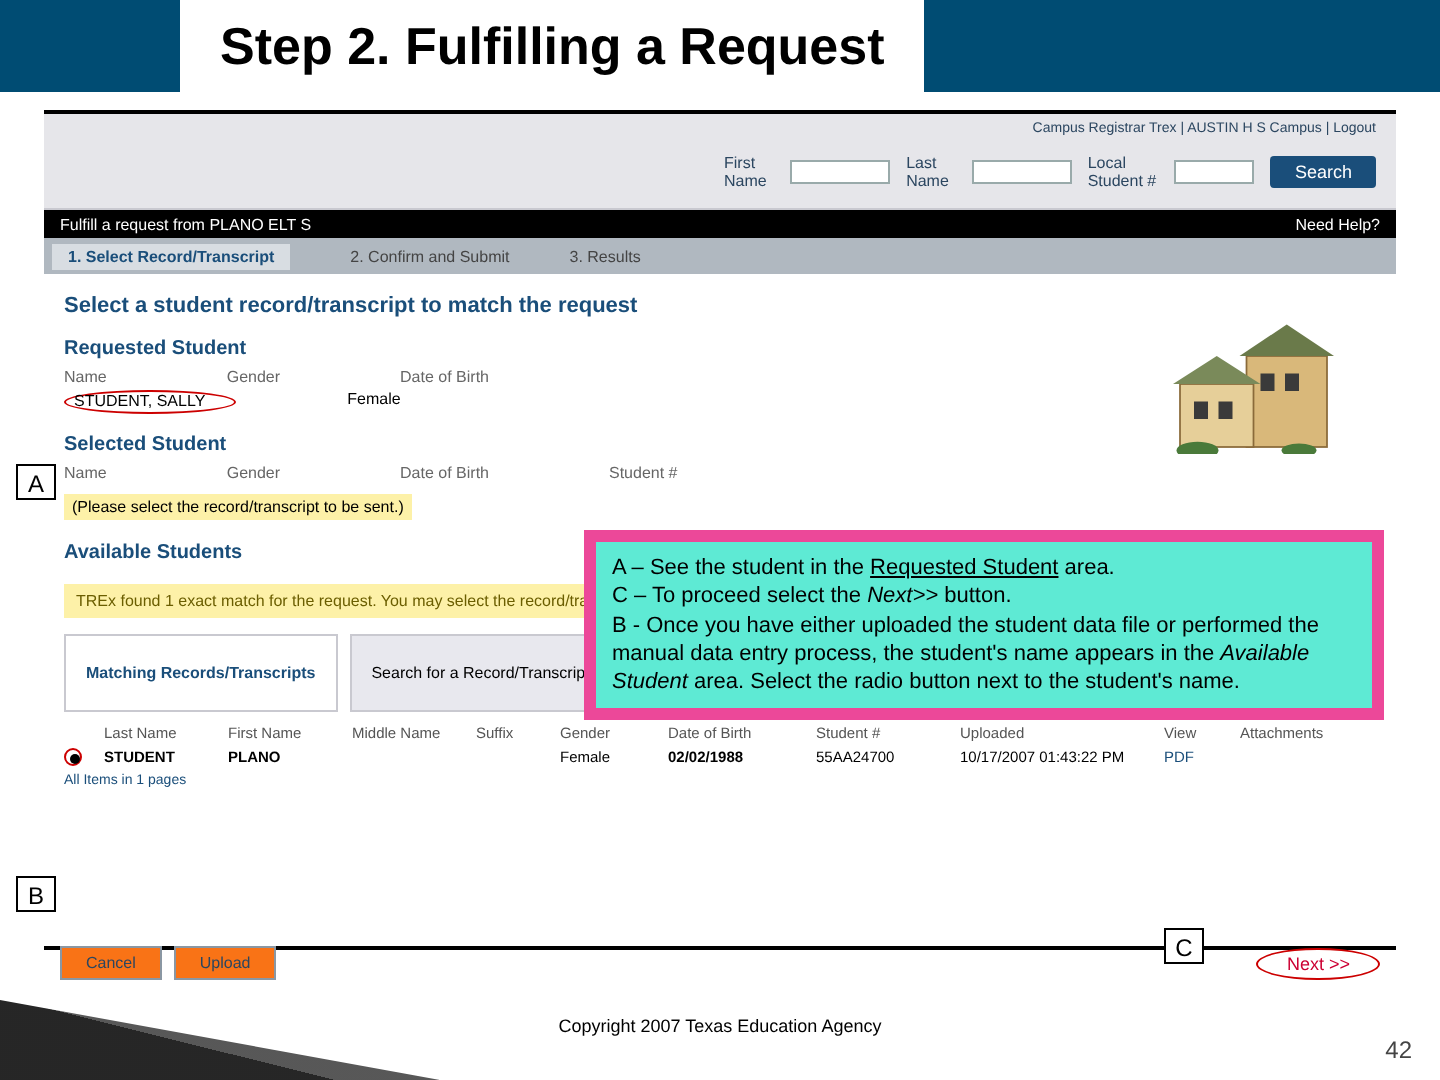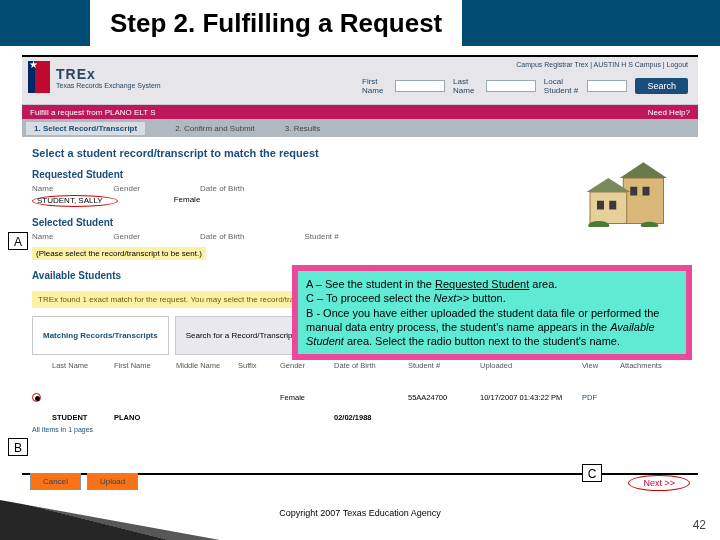--- a/index.html
+++ b/index.html
@@ -75,21 +75,21 @@
   .search-row input {
     width: 50px; height: 12px; font-size: 8px;
     border: 1px solid #9aa;
   }
   .search-btn {
     background: #1a4e7a; color: #fff;
     font-size: 9px; padding: 3px 12px;
     border: none; border-radius: 2px;
   }
   .bar-dark {
-    background: #be185d; color: #fff; height: 14px;
+    background: #000000; color: #fff; height: 14px;
     font-size: 8px; display:flex; align-items:center;
     justify-content: space-between; padding: 0 8px;
   }
   .bar-steps {
     background: #b0b8c0; height: 18px;
     display: flex; gap: 30px; padding-left: 4px;
     font-size: 8px; align-items: center; color: #444;
   }
   .bar-steps .active { background: #d8dde2; padding: 2px 8px; color: #1a4e7a; font-weight: bold;}
   .content {
@@ -137,21 +137,21 @@
     display: grid;
     grid-template-columns: 18px 60px 60px 60px 40px 52px 72px 70px 100px 36px 56px;
     font-size: 7.5px; color: #555; margin-top: 6px; gap: 2px;
   }
   .table-row {
     display: grid;
     grid-template-columns: 18px 60px 60px 60px 40px 52px 72px 70px 100px 36px 56px;
     font-size: 7.5px; color: #000; margin-top: 3px; gap: 2px;
     align-items: center;
   }
-  .table-row .bold { font-weight: bold; margin-top: 40px; }
+  .table-row .bold { font-weight: bold; }
   .radio { width: 9px; height: 9px; border: 1px solid #c00; border-radius: 50%; display:inline-block;}
   .radio::after { content:""; display:block; width:5px; height:5px; background:#000; border-radius:50%; margin:1.5px;}
   .tiny-note { font-size: 7px; color: #1a4e7a; margin-top: 4px;}
   .btn-row {
     position: absolute; left: 30px; bottom: 50px;
     display: flex; gap: 6px;
   }
   .btn-row button {
     font-size: 8px; padding: 3px 12px;
     background: #f97316; border: 1px solid #8a97a3; color: #2b4660;
@@ -202,27 +202,20 @@
 
 <div class="slide">
 
   <div class="title-bar">
     <span class="title-text">Step 2. Fulfilling a Request</span>
   </div>
 
   <div class="app-frame">
 
     <div class="app-top">
-      <div class="trex-logo">
-        <div class="flag"></div>
-        <div class="trex-text">
-          <div class="big">TREx</div>
-          <div class="small">Texas Records Exchange System</div>
-        </div>
-      </div>
       <div class="top-right">Campus Registrar Trex | AUSTIN H S Campus | Logout</div>
       <div class="search-row">
         <span>First Name</span>
         <input style="">
         <span>Last Name</span>
         <input style="">
         <span>Local Student #</span>
         <input style="width: 40px;">
         <button class="search-btn">Search</button>
       </div>

